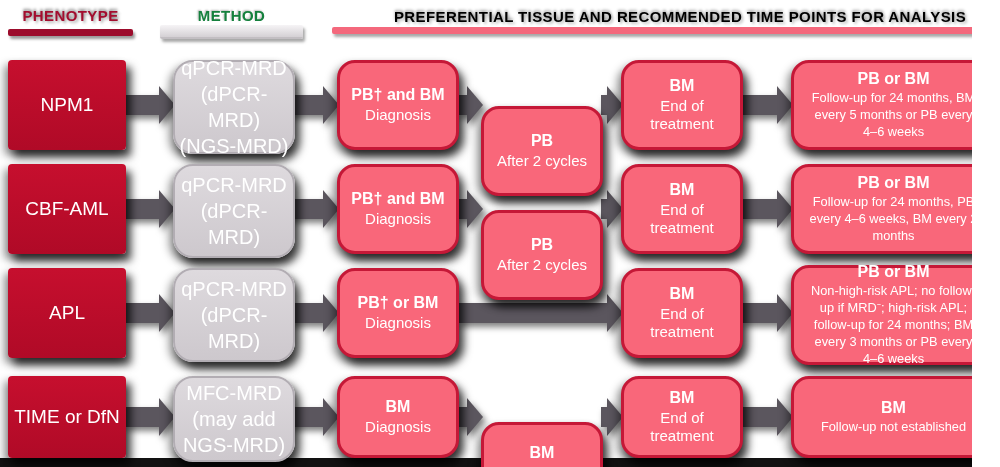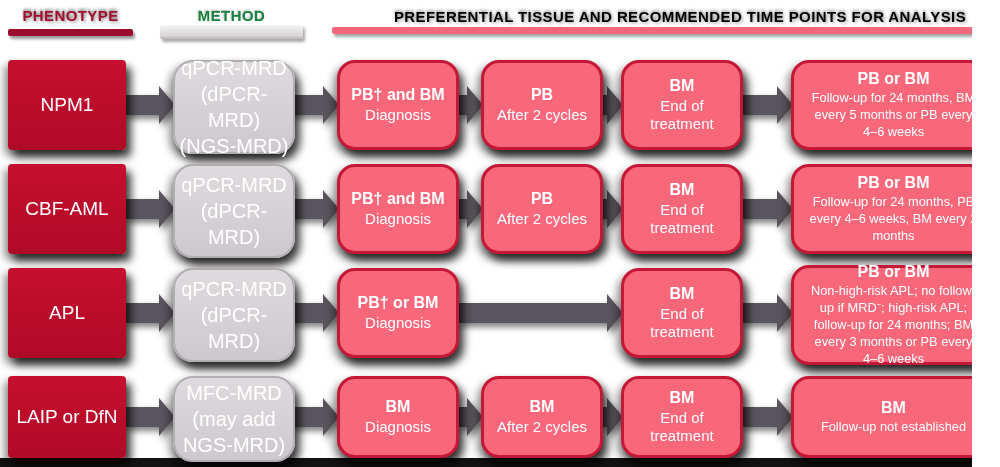--- a/index.html
+++ b/index.html
@@ -37,21 +37,21 @@
   .method-text{white-space:pre-line;}
   .stage-box{background:#f9677a;border:3px solid #c51837;border-radius:18px;
     padding:4px 8px;box-sizing:border-box;}
   .tissue{font-weight:bold;font-size:16px;line-height:1.3;}
   .time{font-size:15px;line-height:1.25;}
   .fu-detail{font-size:12.8px;line-height:1.32;padding:0 4px;}
   
   .col-sub{left:8px;width:118px;}
   .col-method{left:173px;width:118px;}
   .col-c1{left:337px;width:122px;}
-  .col-c2{left:481px;width:122px;}
+  .col-c2{left:481px;width:122px;margin-top:46px;}
   .col-c3{left:621px;width:122px;}
   .col-c4{left:791px;width:205px;}
   
   .r1{top:60px;height:90px;}
   .r2{top:164px;height:90px;}
   .r3{top:268px;height:90px;}
   .r3fu{top:265px;height:100px;}
   .r4{top:376px;height:82px;}
   
   .arrow{position:absolute;display:flex;align-items:center;height:38px;z-index:1;
@@ -191,21 +191,21 @@
     </div>
   <div class="arrow arr-long ar3">
       <div class="shaft"></div>
       <div class="head"></div>
     </div>
   <div class="arrow arr-e ar3">
       <div class="shaft"></div>
       <div class="head"></div>
     </div>
 
-  <div class="box sub-box col-sub r4">LAIP or DfN</div>
+  <div class="box sub-box col-sub r4">TIME or DfN</div>
   <div class="box method-box col-method r4">
       <span class="method-text">MFC-MRD
 (may add
 NGS-MRD)</span>
     </div>
   <div class="box stage-box col-c1 r4">
     <div class="tissue">BM</div>
     <div class="time">Diagnosis</div>
   </div>
   <div class="box stage-box col-c2 r4">

